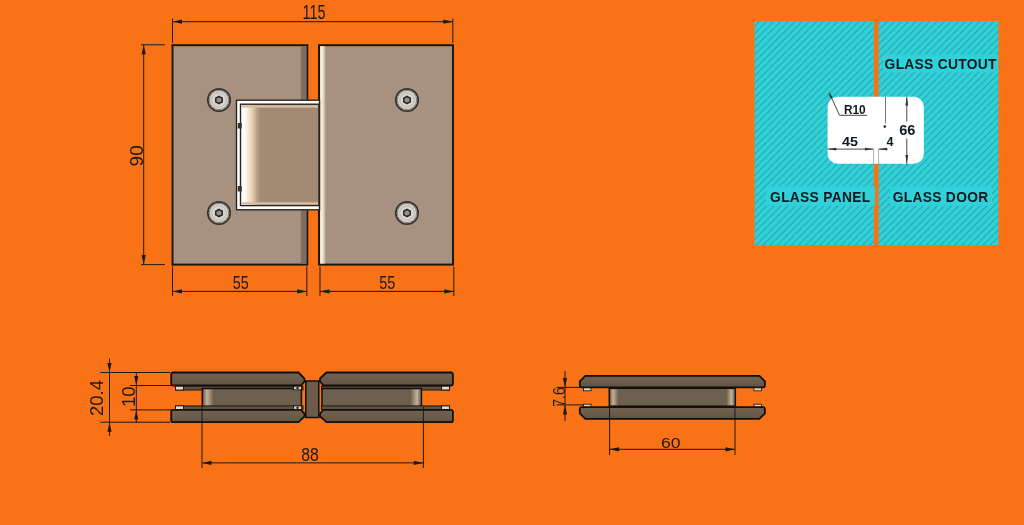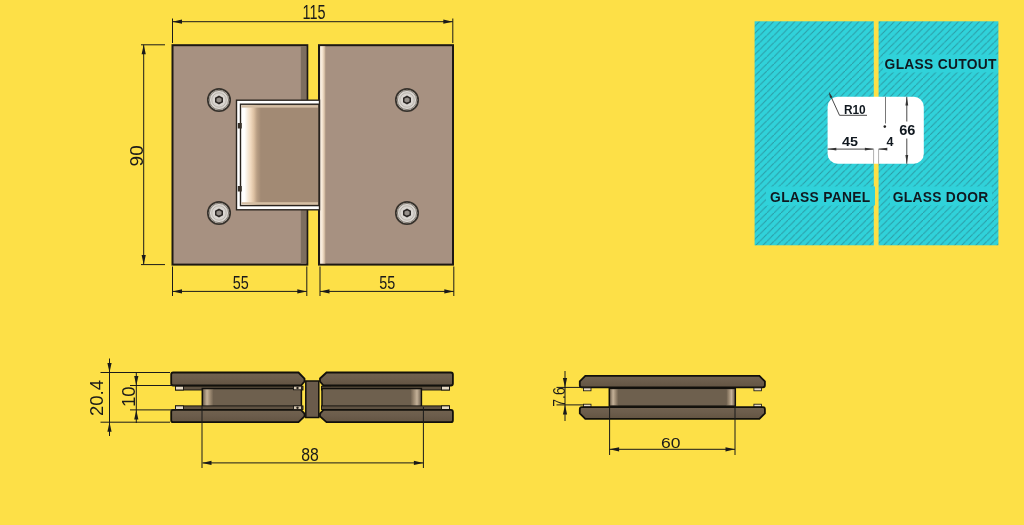--- a/index.html
+++ b/index.html
@@ -1,16 +1,16 @@
 <!DOCTYPE html>
 <html><head>
 <meta charset="utf-8">
 <style>
   html,body{margin:0;padding:0;background:#ffffff;}
-  .canvas{position:relative;width:1024px;height:525px;background:#fde047;overflow:hidden;
+  .canvas{position:relative;width:1024px;height:525px;background:#f97316;overflow:hidden;
           font-family:"Liberation Sans", sans-serif;}
   svg{display:block;}
 </style>
 </head>
 <body>
 <div class="canvas">
 <svg width="1024" height="525" viewBox="0 0 1024 525">
   <defs>
 
     <pattern id="hatch" width="7.1" height="7.1" patternUnits="userSpaceOnUse">

